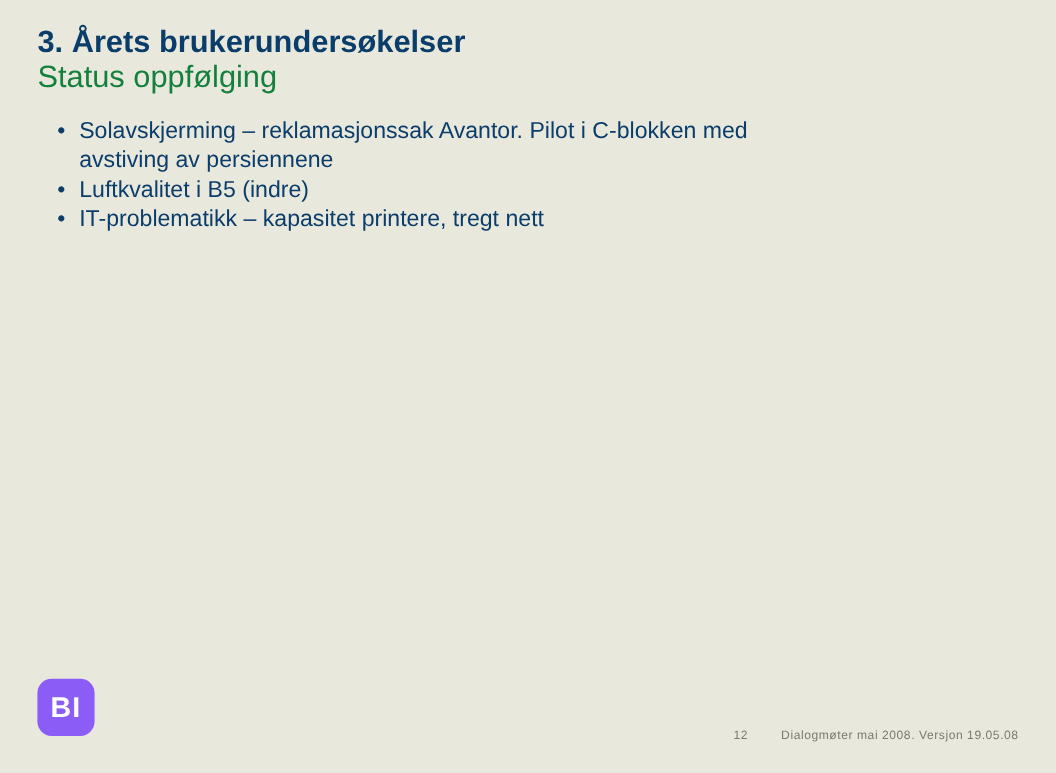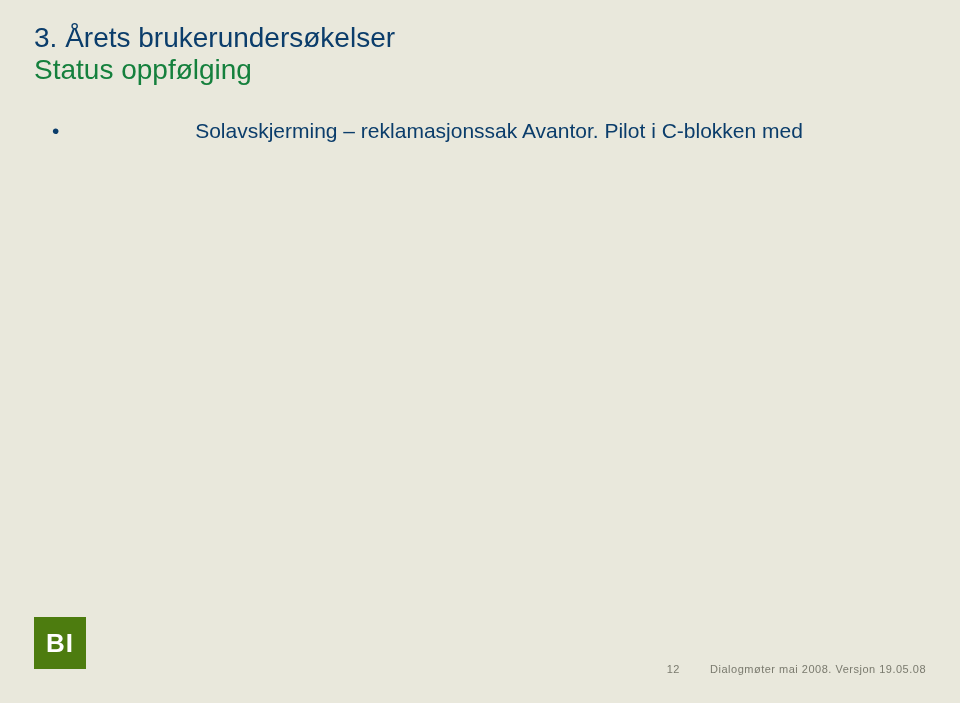--- a/index.html
+++ b/index.html
@@ -17,35 +17,34 @@
     font-family: Arial, Helvetica, sans-serif;
     position: relative;
   }
   .content {
     padding: 22px 34px 0 34px;
   }
   .title1 {
     color: #0b3d6b;
     font-size: 28px;
     line-height: 1.15;
-    font-weight: 400;
+    font-weight: 700;
   }
   .title2 {
     color: #15803d;
     font-size: 28px;
     line-height: 1.15;
     font-weight: 400;
   }
   .bullets {
-    margin-top: 32px;
+    margin-top: 20px;
     margin-left: 18px;
     color: #0b3d6b;
     font-size: 21px;
     line-height: 1.22;
-    text-align: center;
   }
   .bullets li {
     list-style: none;
     position: relative;
     padding-left: 20px;
     margin-bottom: 1px;
   }
   .bullets li.top::before {
     content: "•";
     position: absolute;
@@ -56,24 +55,25 @@
   }
   .bullets li.cont {
     padding-left: 20px;
   }
   .logo {
     position: absolute;
     left: 34px;
     bottom: 34px;
     width: 52px;
     height: 52px;
-    background: #4d7c0f;
+    background: #8b5cf6;
     display: flex;
     align-items: center;
     justify-content: center;
+    border-radius: 13px;
   }
   .logo-text {
     color: #ffffff;
     font-weight: 800;
     font-size: 26px;
     letter-spacing: 1px;
     font-family: Arial, Helvetica, sans-serif;
   }
   .footer {
     position: absolute;
@@ -95,20 +95,23 @@
 </style>
 </head>
 <body>
 
 <div class="content">
   <div class="title1">3. Årets brukerundersøkelser</div>
   <div class="title2">Status oppfølging</div>
 
   <ul class="bullets">
     <li class="top">Solavskjerming – reklamasjonssak Avantor. Pilot i C-blokken med</li>
+    <li class="cont">avstiving av persiennene</li>
+    <li class="top">Luftkvalitet i B5 (indre)</li>
+    <li class="top">IT-problematikk – kapasitet printere, tregt nett</li>
   </ul>
 </div>
 
 <div class="logo">
   <span class="logo-text">BI</span>
 </div>
 
 <div class="page-num">12</div>
 <div class="footer">Dialogmøter mai 2008. Versjon 19.05.08</div>
 

